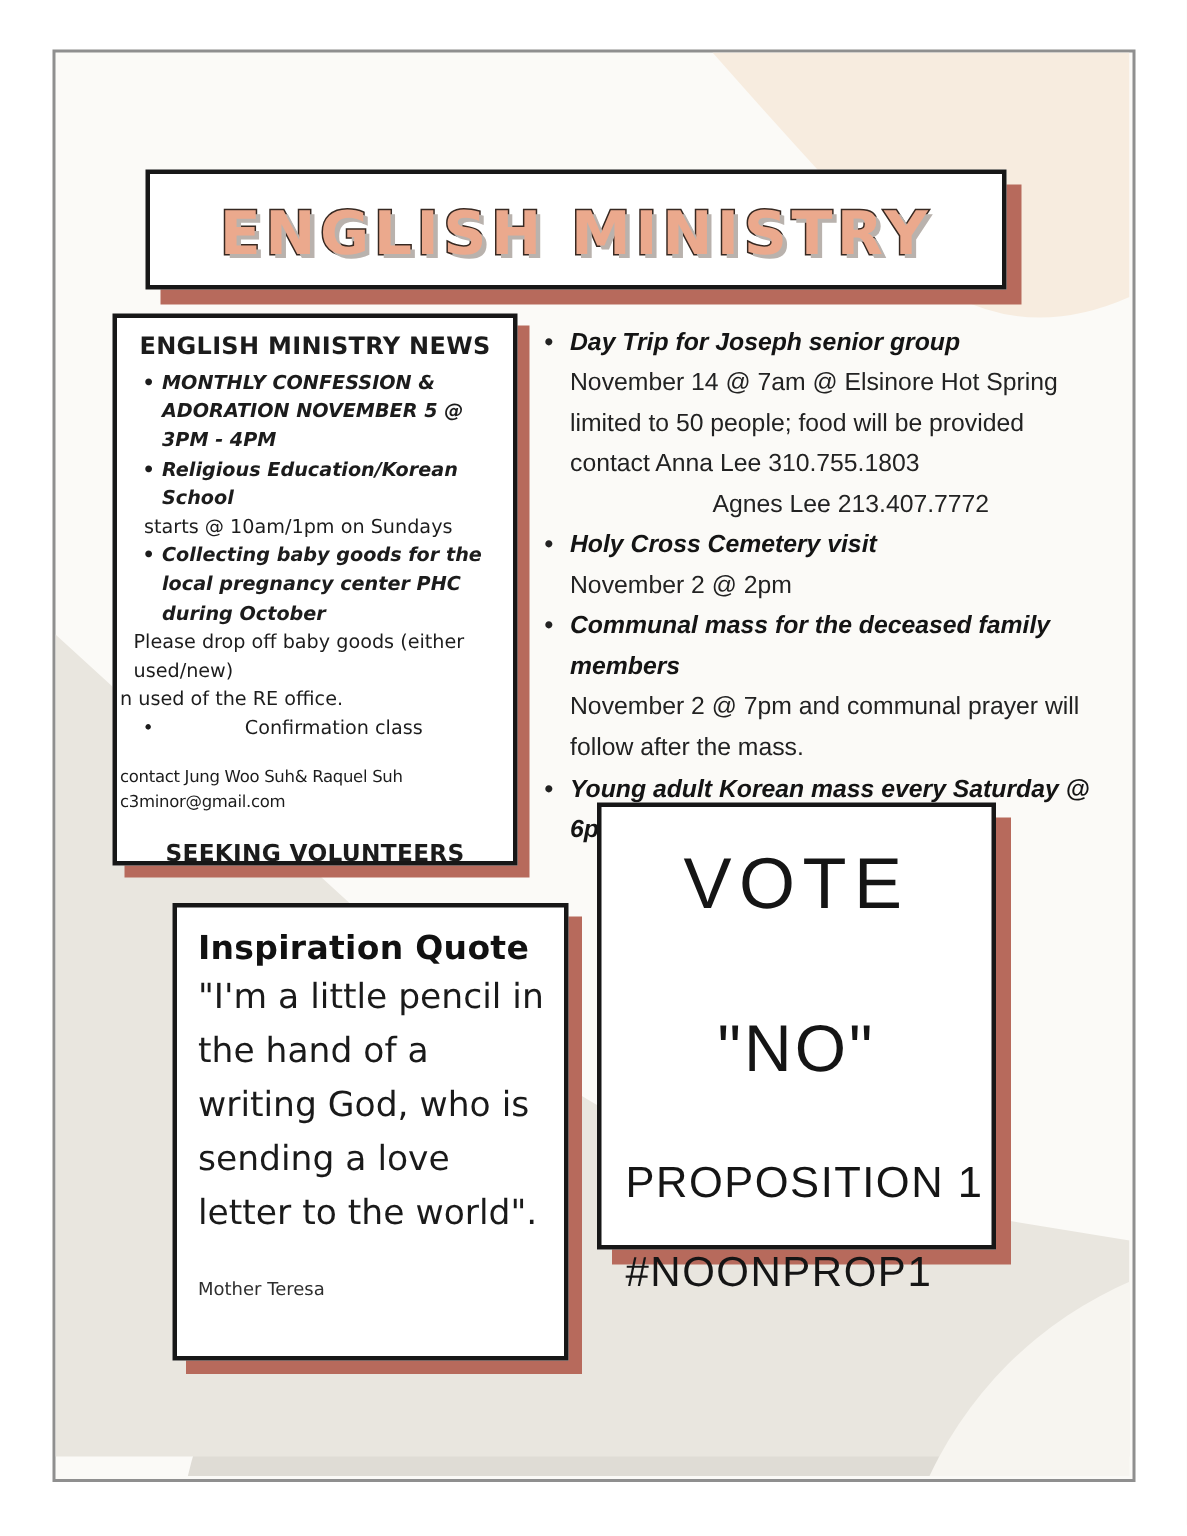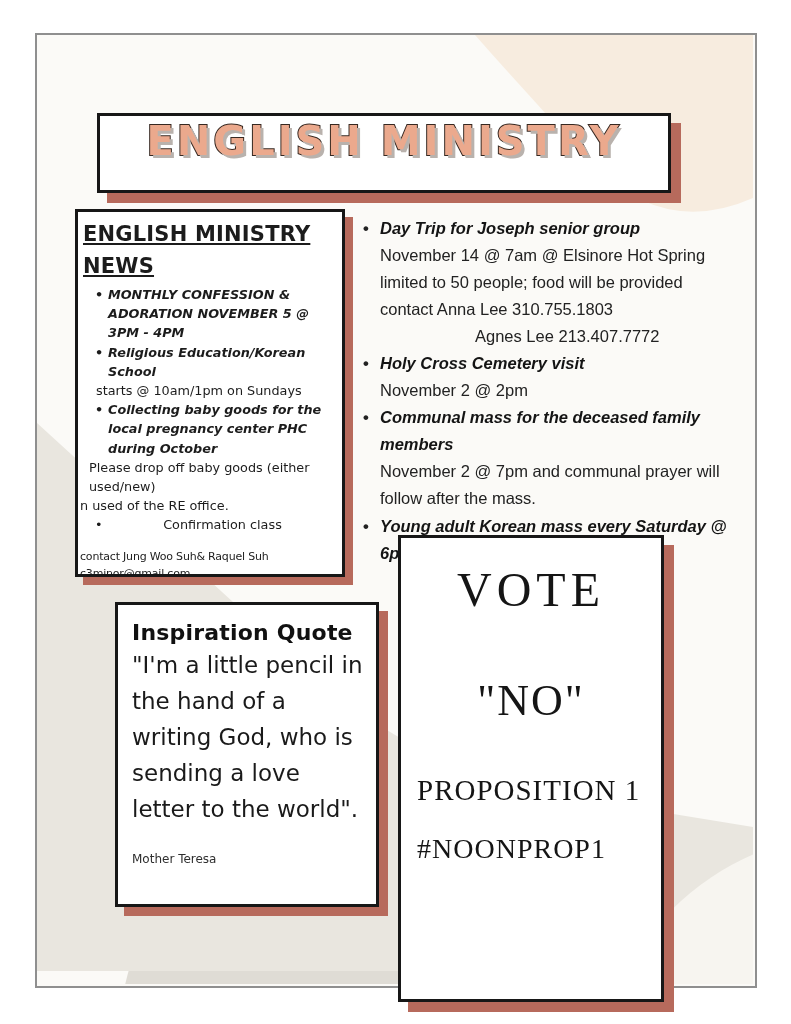--- a/index.html
+++ b/index.html
@@ -20,40 +20,40 @@
     box-sizing:border-box;
   }
 
   
   .header-box{
     left:60px;top:78px;width:574px;height:80px;
     box-shadow:10px 10px 0 #b76a5c;
     text-align:center;
   }
   .header-title{
-    margin-top:3px;
+    margin-top:18px;
     font-size:40px;font-weight:bold;letter-spacing:3px;
     color:#eba98d;
     -webkit-text-stroke:2px #362821;
     paint-order:stroke fill;
     text-shadow:3px 3px 0 #b9b2ad;
     line-height:44px;
   }
   .header-subtitle{
     font-size:23px;letter-spacing:1px;color:#1e1e1e;line-height:26px;
   }
 
   
   .news-box{
     left:38px;top:174px;width:270px;height:368px;
     box-shadow:8px 8px 0 #b76a5c;
     padding:7px 5px 0 5px;overflow:hidden;
     font-size:12.8px;line-height:1.5;
   }
-  .news-title{font-weight:bold;font-size:21px;margin-bottom:3px;letter-spacing:.2px;text-decoration:underline;}
+  .news-title{font-weight:bold;font-size:16px;text-align:center;margin-bottom:3px;letter-spacing:.2px;}
   .n-bi{font-weight:bold;font-style:italic;position:relative;padding-left:25px;}
   .n-b{font-weight:normal;position:relative;padding-left:25px;text-align:center;}
   .n-bi::before,.n-b::before{content:"•";position:absolute;left:12px;font-style:normal;}
   .n-plain{padding-left:13px;}
   .n-plain2{padding-left:6px;}
   .n-edge{padding-left:0;margin-left:-3px;}
   .n-small{font-size:11px;margin-left:-3px;letter-spacing:-.2px;margin-top:15px;}
   .vol-title{font-weight:bold;font-size:15.5px;text-align:center;margin:15px 0 4px 0;letter-spacing:.2px;}
   .v-plain{font-size:11.8px;margin-left:-3px;line-height:1.62;letter-spacing:-.2px;}
 
@@ -74,23 +74,23 @@
     left:78px;top:567px;width:264px;height:305px;
     box-shadow:9px 9px 0 #b76a5c;
     padding:15px 12px 0 14px;
   }
   .quote-title{font-weight:bold;font-size:22px;letter-spacing:.2px;color:#111;}
   .quote-text{font-size:23px;line-height:1.57;color:#1a1a1a;margin-top:2px;}
   .quote-author{font-size:12px;color:#2e2e2e;margin-top:24px;}
 
   
   .vote-box{
-    left:361px;top:500px;width:266px;height:467px;
+    left:361px;top:500px;width:266px;height:298px;
     box-shadow:10px 10px 0 #b76a5c;
-    font-family:Liberation Serif, serif;color:#151515;
+    font-family:Liberation Sans, sans-serif;color:#151515;
   }
   .vote-l1{font-size:48px;text-align:center;margin-top:24px;letter-spacing:5px;}
   .vote-l2{font-size:44px;text-align:center;margin-top:58px;letter-spacing:2px;}
   .vote-l3{font-size:29px;padding-left:16px;margin-top:48px;letter-spacing:1px;}
   .vote-l4{font-size:28px;padding-left:16px;margin-top:26px;letter-spacing:1px;}
 </style>
 </head>
 <body>
 
 <div class="sheet">

